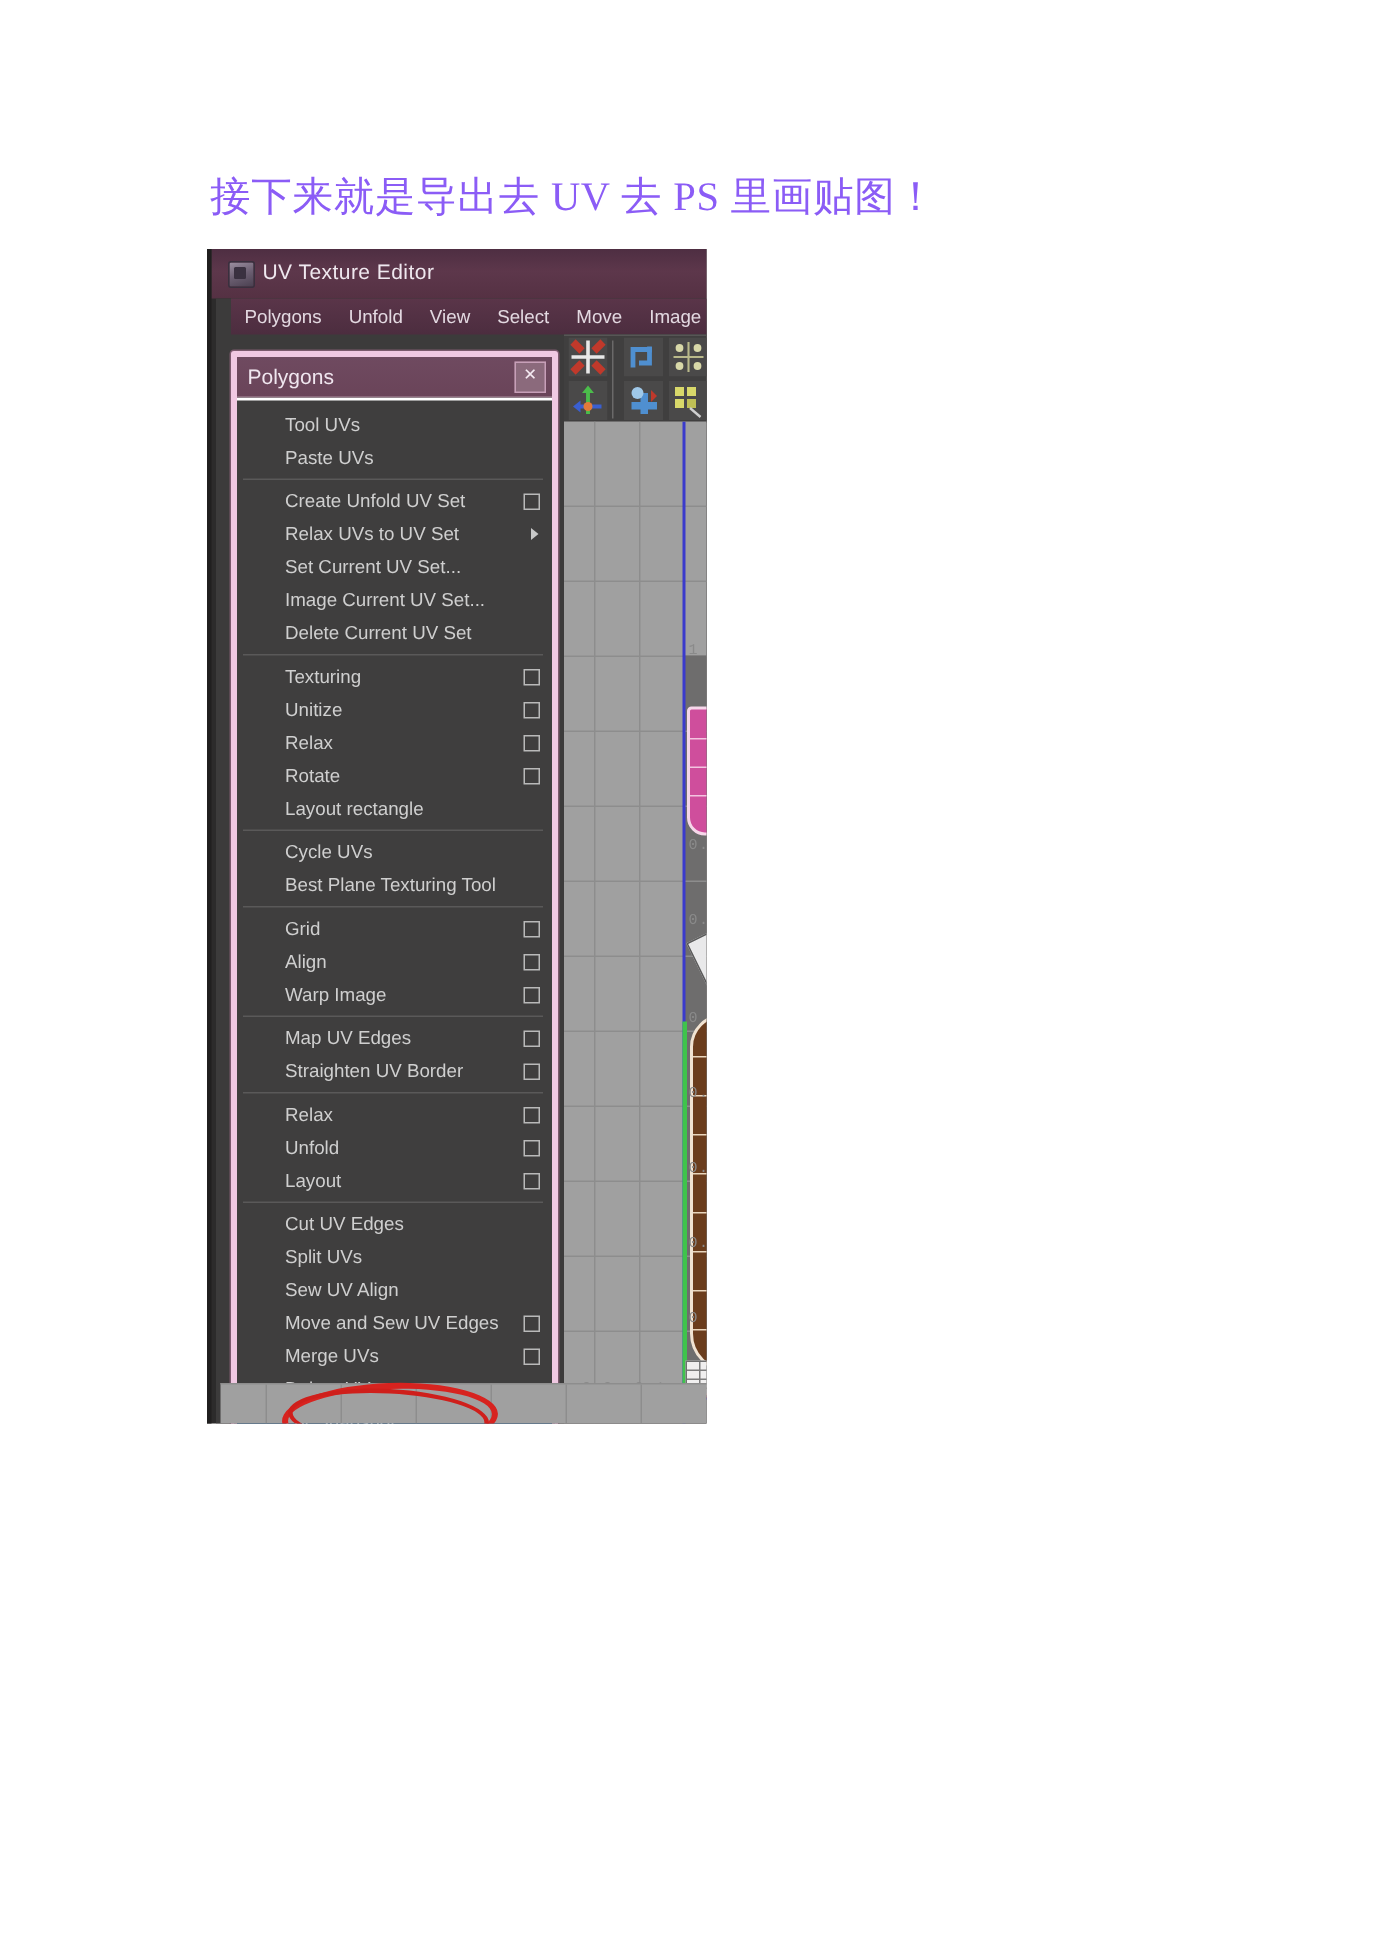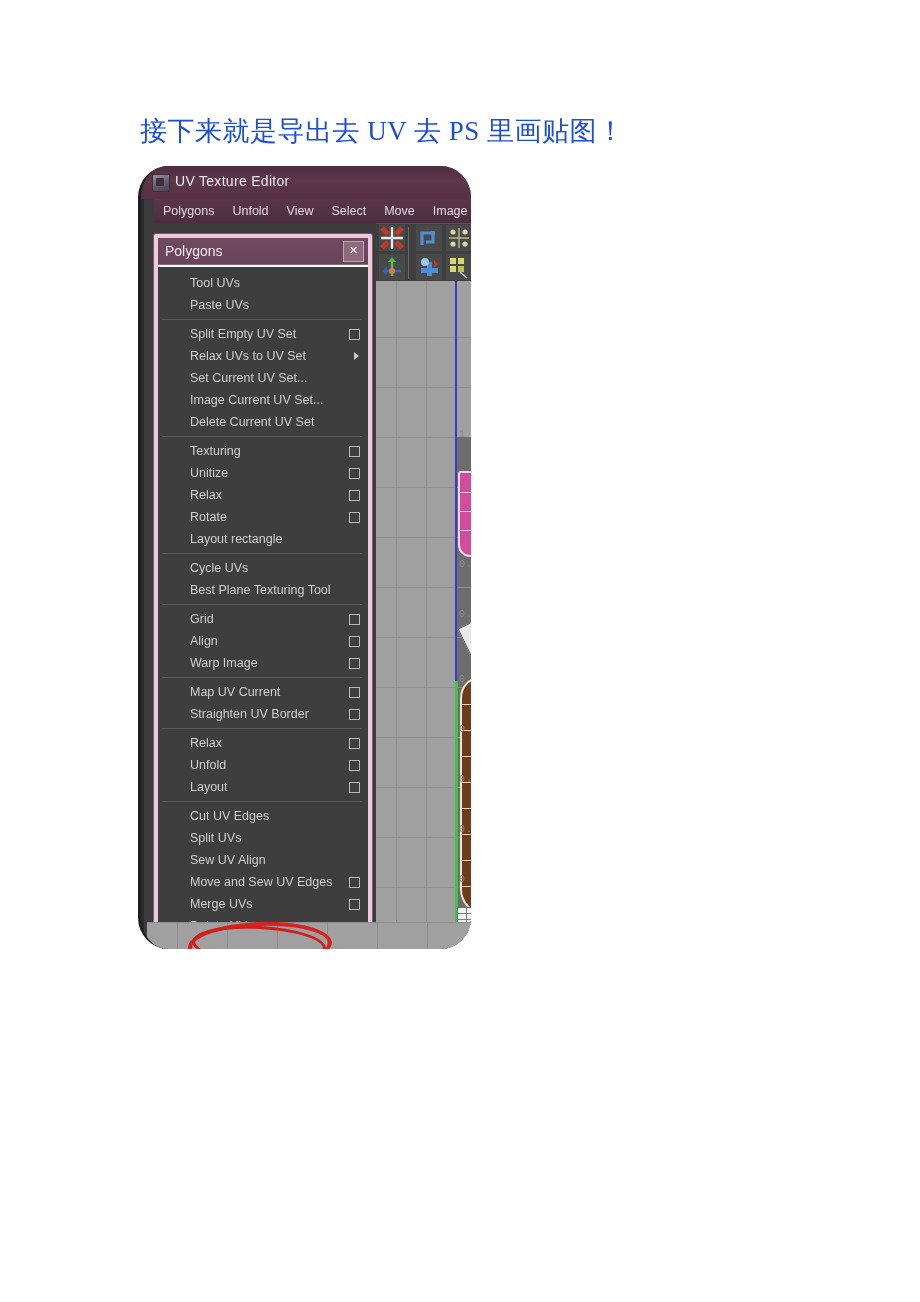--- a/index.html
+++ b/index.html
@@ -17,37 +17,36 @@
   }
 
   
   #doc-heading {
     position: absolute;
     left: 140px;
     top: 114px;
     font-family: "Liberation Serif", serif;
     font-size: 27px;
     line-height: 34px;
-    color: #1d4ed8;
+    color: #8b5cf6;
     white-space: nowrap;
     letter-spacing: 0.5px;
   }
 
   
   #shot {
     position: absolute;
     left: 138px;
     top: 166px;
     width: 333px;
     height: 783px;
     background: #2c2b2b;
     overflow: hidden;
     border-left: 3px solid #201f1f;
     box-sizing: border-box;
-    border-radius: 31px;
   }
 
   
   #titlebar {
     position: absolute;
     left: 0;
     top: 0;
     width: 333px;
     height: 33px;
     background: linear-gradient(180deg, #4e2e42 0%, #5d374b 45%, #553143 100%);
@@ -482,21 +481,21 @@
       <div id="popup-header">
         <div id="popup-title">Polygons</div>
         <div id="popup-close">✕</div>
       </div>
       <div id="popup-body">
 
         <div class="mrow"><span>Tool UVs</span></div>
         <div class="mrow"><span>Paste UVs</span></div>
         <div class="msep"></div>
 
-        <div class="mrow"><span>Split Empty UV Set</span><span class="opt"></span></div>
+        <div class="mrow"><span>Create Unfold UV Set</span><span class="opt"></span></div>
         <div class="mrow"><span>Relax UVs to UV Set</span><span class="arrow"></span></div>
         <div class="mrow"><span>Set Current UV Set...</span></div>
         <div class="mrow"><span>Image Current UV Set...</span></div>
         <div class="mrow"><span>Delete Current UV Set</span></div>
         <div class="msep"></div>
 
         <div class="mrow"><span>Texturing</span><span class="opt"></span></div>
         <div class="mrow"><span>Unitize</span><span class="opt"></span></div>
         <div class="mrow"><span>Relax</span><span class="opt"></span></div>
         <div class="mrow"><span>Rotate</span><span class="opt"></span></div>
@@ -505,21 +504,21 @@
 
         <div class="mrow"><span>Cycle UVs</span></div>
         <div class="mrow"><span>Best Plane Texturing Tool</span></div>
         <div class="msep"></div>
 
         <div class="mrow"><span>Grid</span><span class="opt"></span></div>
         <div class="mrow"><span>Align</span><span class="opt"></span></div>
         <div class="mrow"><span>Warp Image</span><span class="opt"></span></div>
         <div class="msep"></div>
 
-        <div class="mrow"><span>Map UV Current</span><span class="opt"></span></div>
+        <div class="mrow"><span>Map UV Edges</span><span class="opt"></span></div>
         <div class="mrow"><span>Straighten UV Border</span><span class="opt"></span></div>
         <div class="msep"></div>
 
         <div class="mrow"><span>Relax</span><span class="opt"></span></div>
         <div class="mrow"><span>Unfold</span><span class="opt"></span></div>
         <div class="mrow"><span>Layout</span><span class="opt"></span></div>
         <div class="msep"></div>
 
         <div class="mrow"><span>Cut UV Edges</span></div>
         <div class="mrow"><span>Split UVs</span></div>

